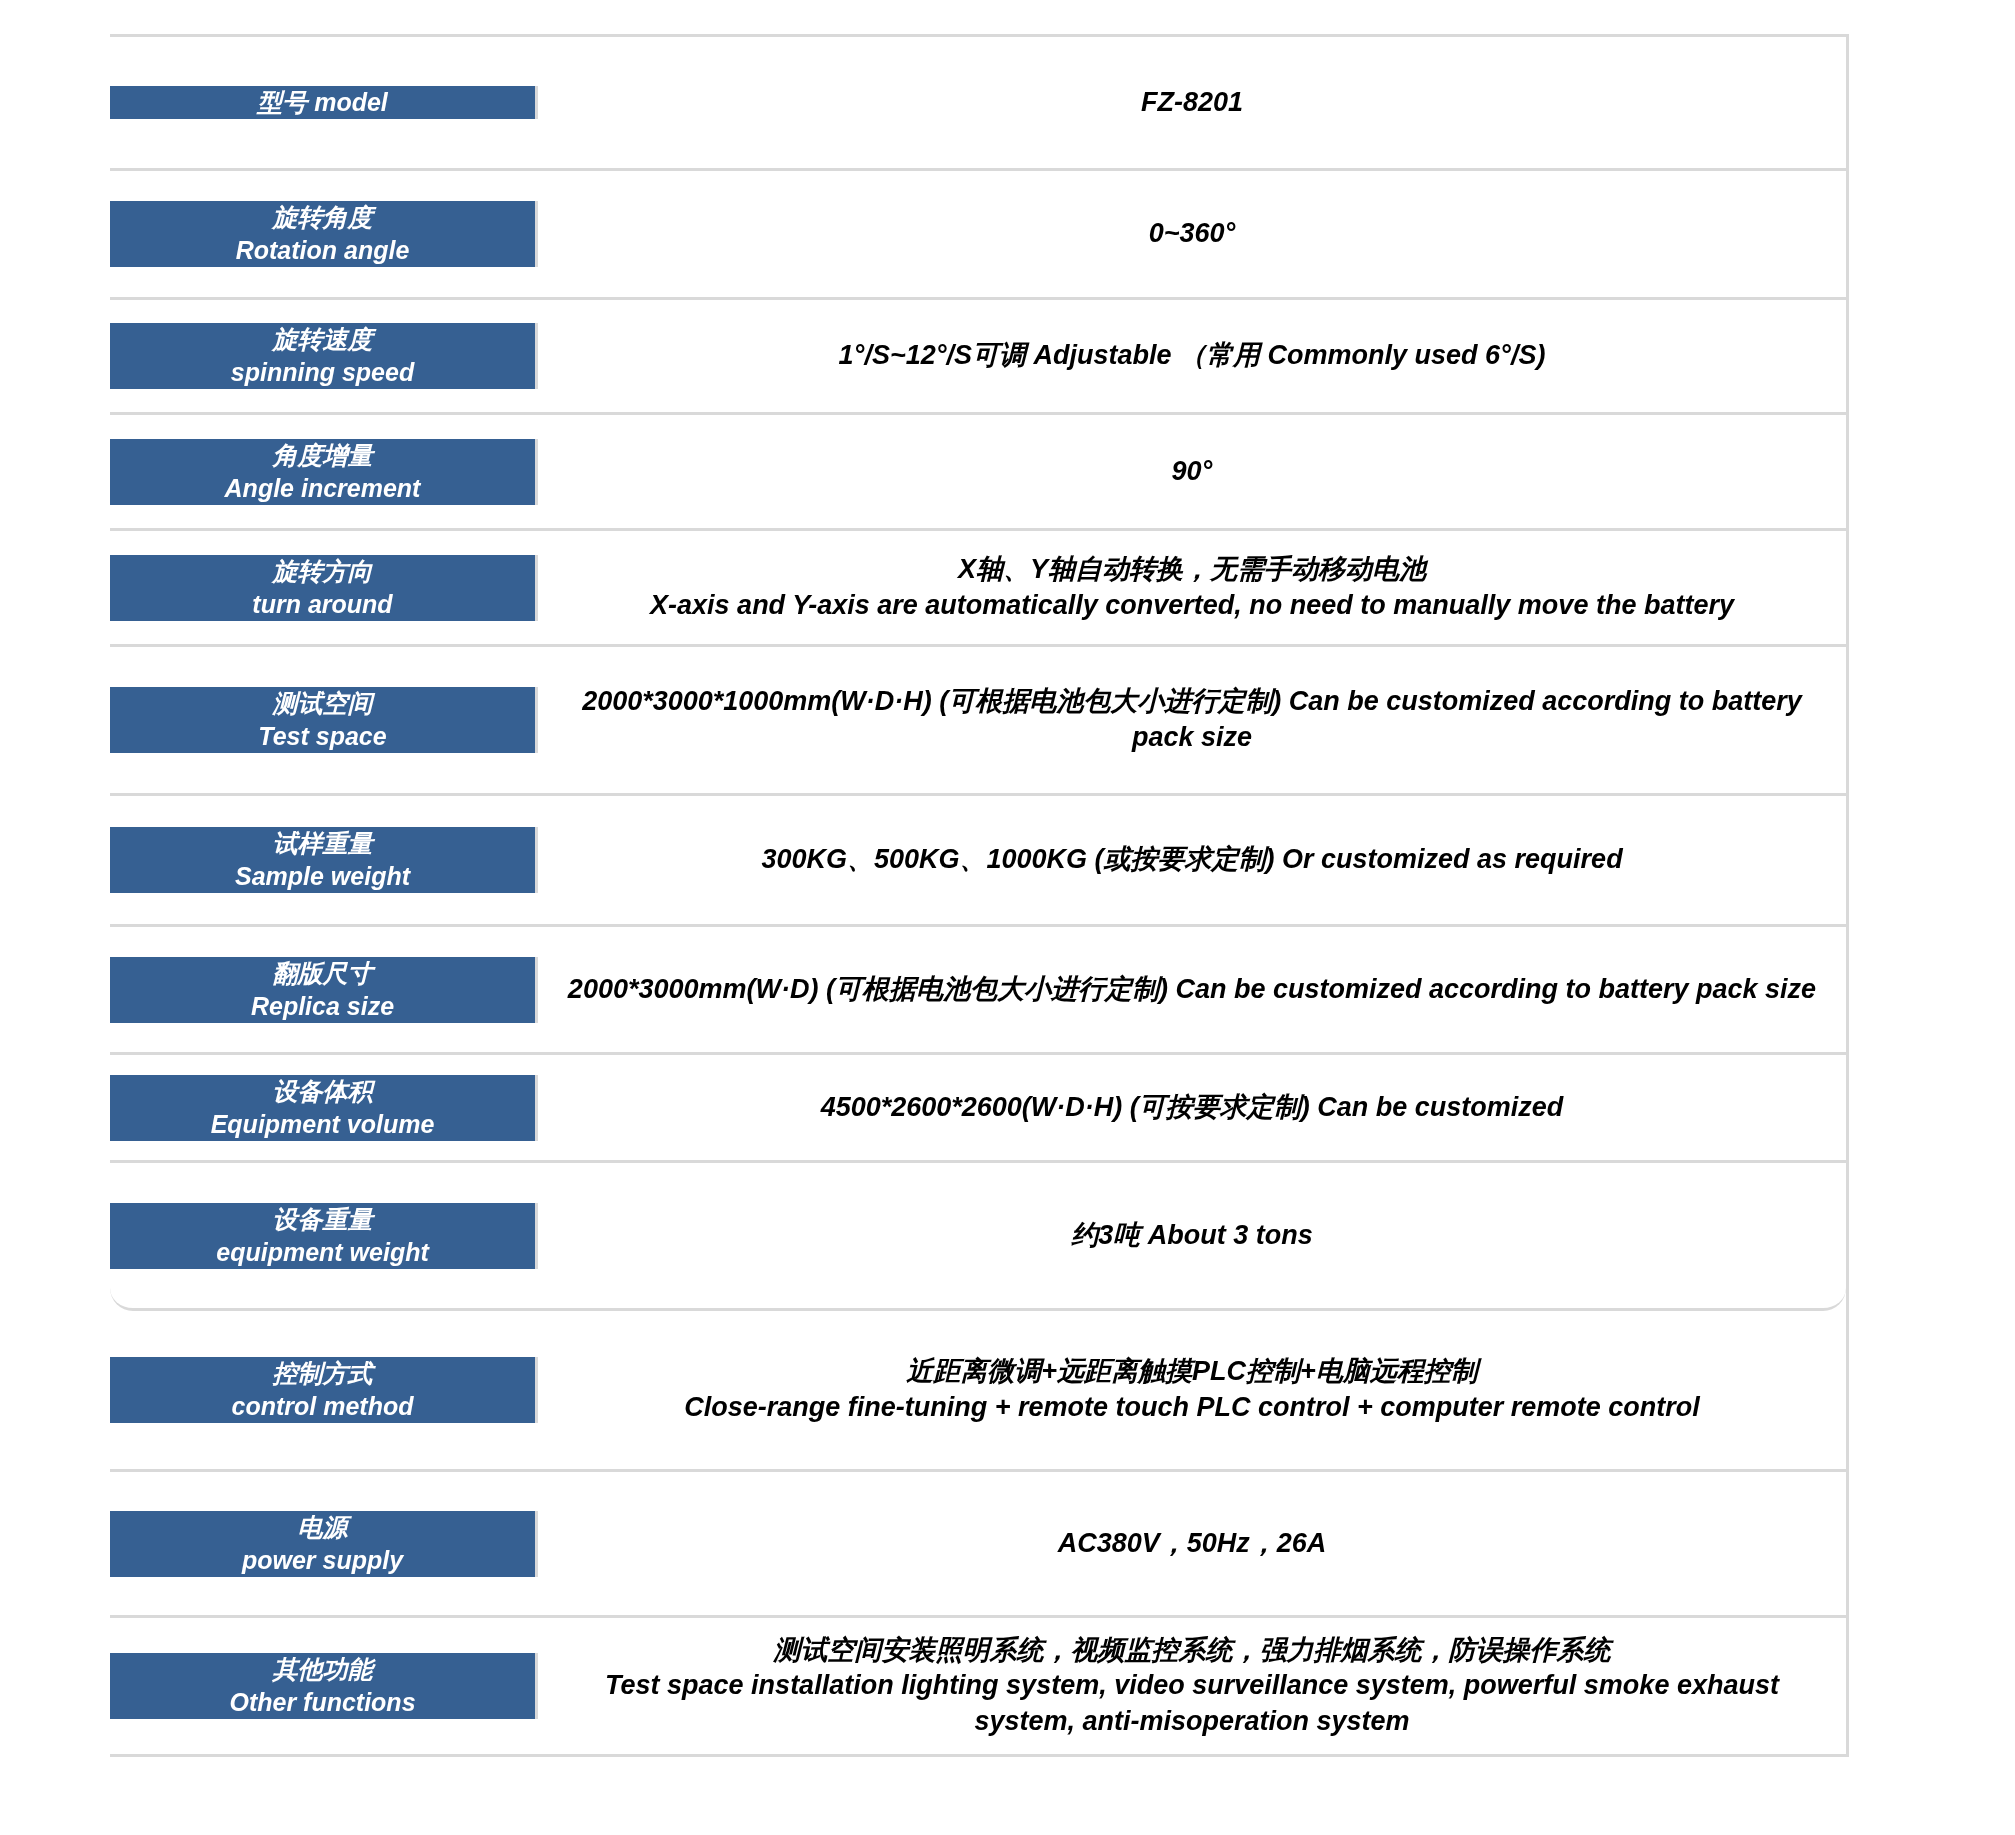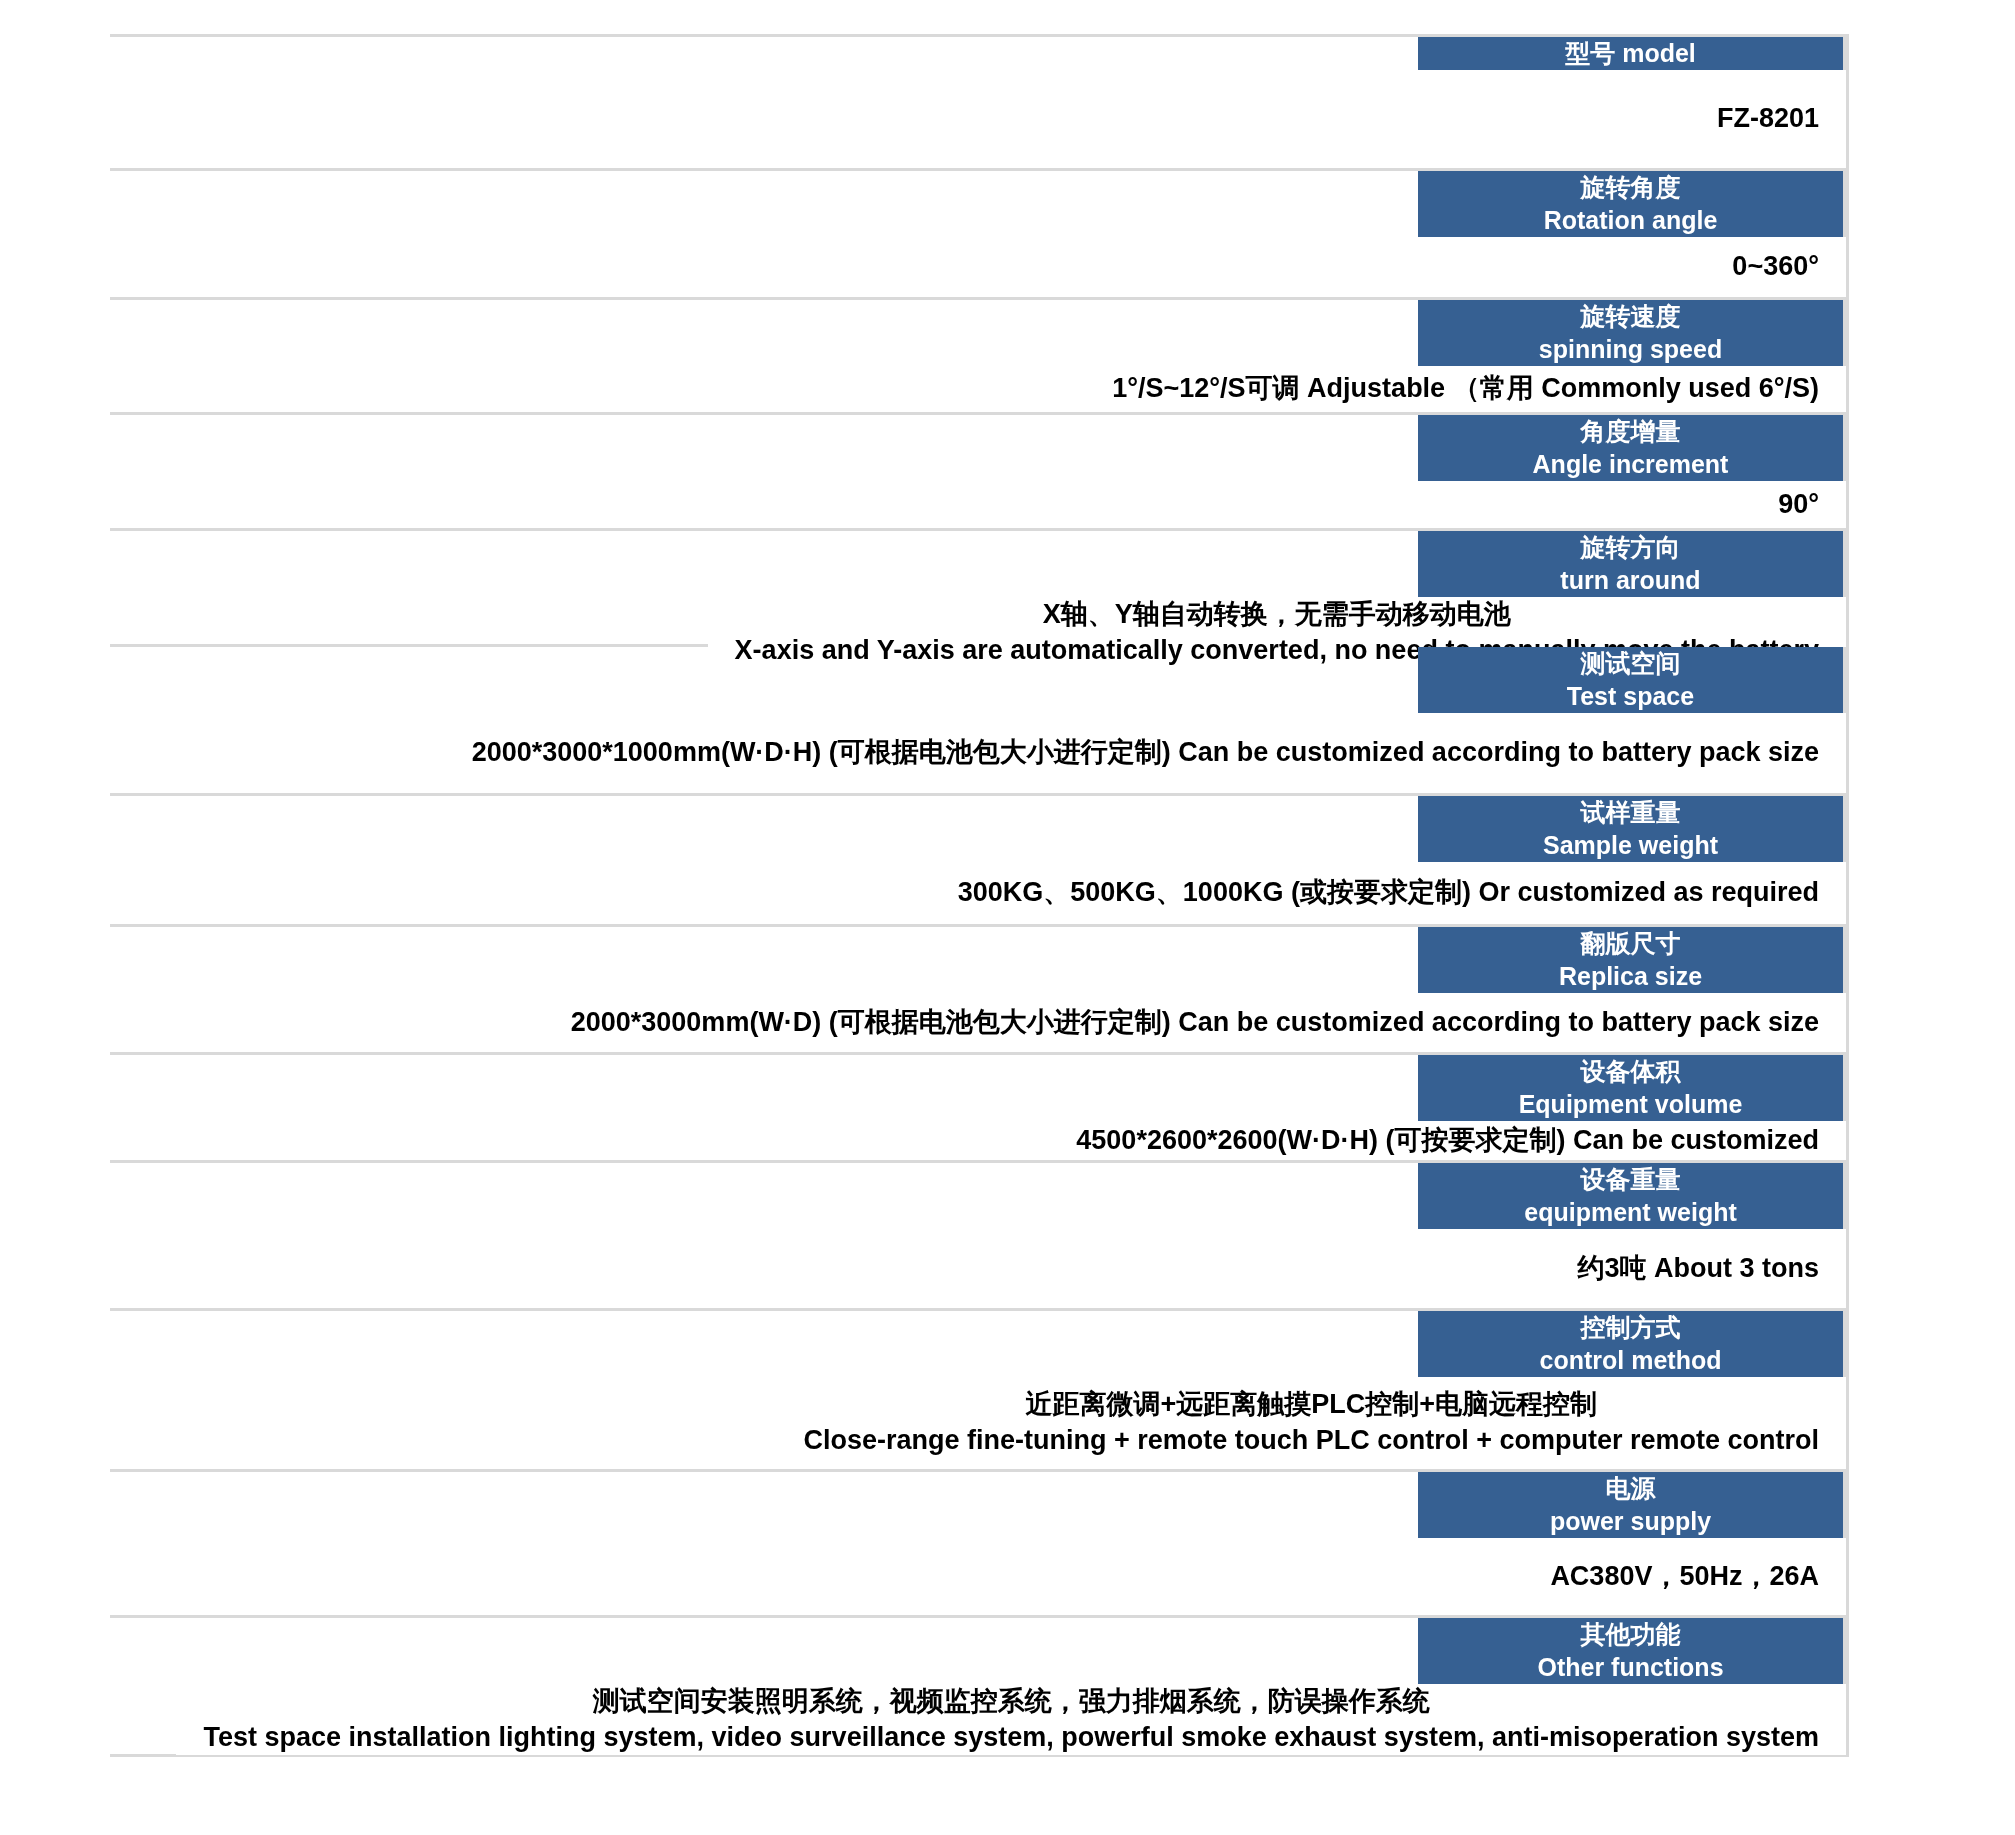--- a/index.html
+++ b/index.html
@@ -21,37 +21,38 @@
     position: absolute;
     left: 110px;
     top: 34px;
     width: 1739px;
     border-top: 3.4px solid var(--border, #d9d9d9);
     border-right: 3.4px solid var(--border, #d9d9d9);
     box-sizing: border-box;
   }
   .row {
     display: flex;
-    flex-direction: column;
-    align-items: flex-end;
+    flex-direction: row;
+    align-items: center;
     border-bottom: 3.4px solid var(--border, #d9d9d9);
     box-sizing: border-box;
     width: 100%;
+    font-style: italic;
   }
   
   .row:nth-child(1)  { height: 134px; }
   .row:nth-child(2)  { height: 129px; }
   .row:nth-child(3)  { height: 115px; }
   .row:nth-child(4)  { height: 116px; }
   .row:nth-child(5)  { height: 116px; }
   .row:nth-child(6)  { height: 149px; }
   .row:nth-child(7)  { height: 131px; }
   .row:nth-child(8)  { height: 128px; }
   .row:nth-child(9)  { height: 108px; }
-  .row:nth-child(10) { height: 148px; }
+  .row:nth-child(10) { height: 148px; border-radius: 23px; }
   .row:nth-child(11) { height: 161px; }
   .row:nth-child(12) { height: 146px; }
   .row:nth-child(13) { height: 139px; }
 
   .label-cell {
     width: 428px;
     min-width: 428px;
     background: var(--label-bg, #366092);
     border-right: 3.4px solid var(--border, #d9d9d9);
     box-sizing: border-box;

